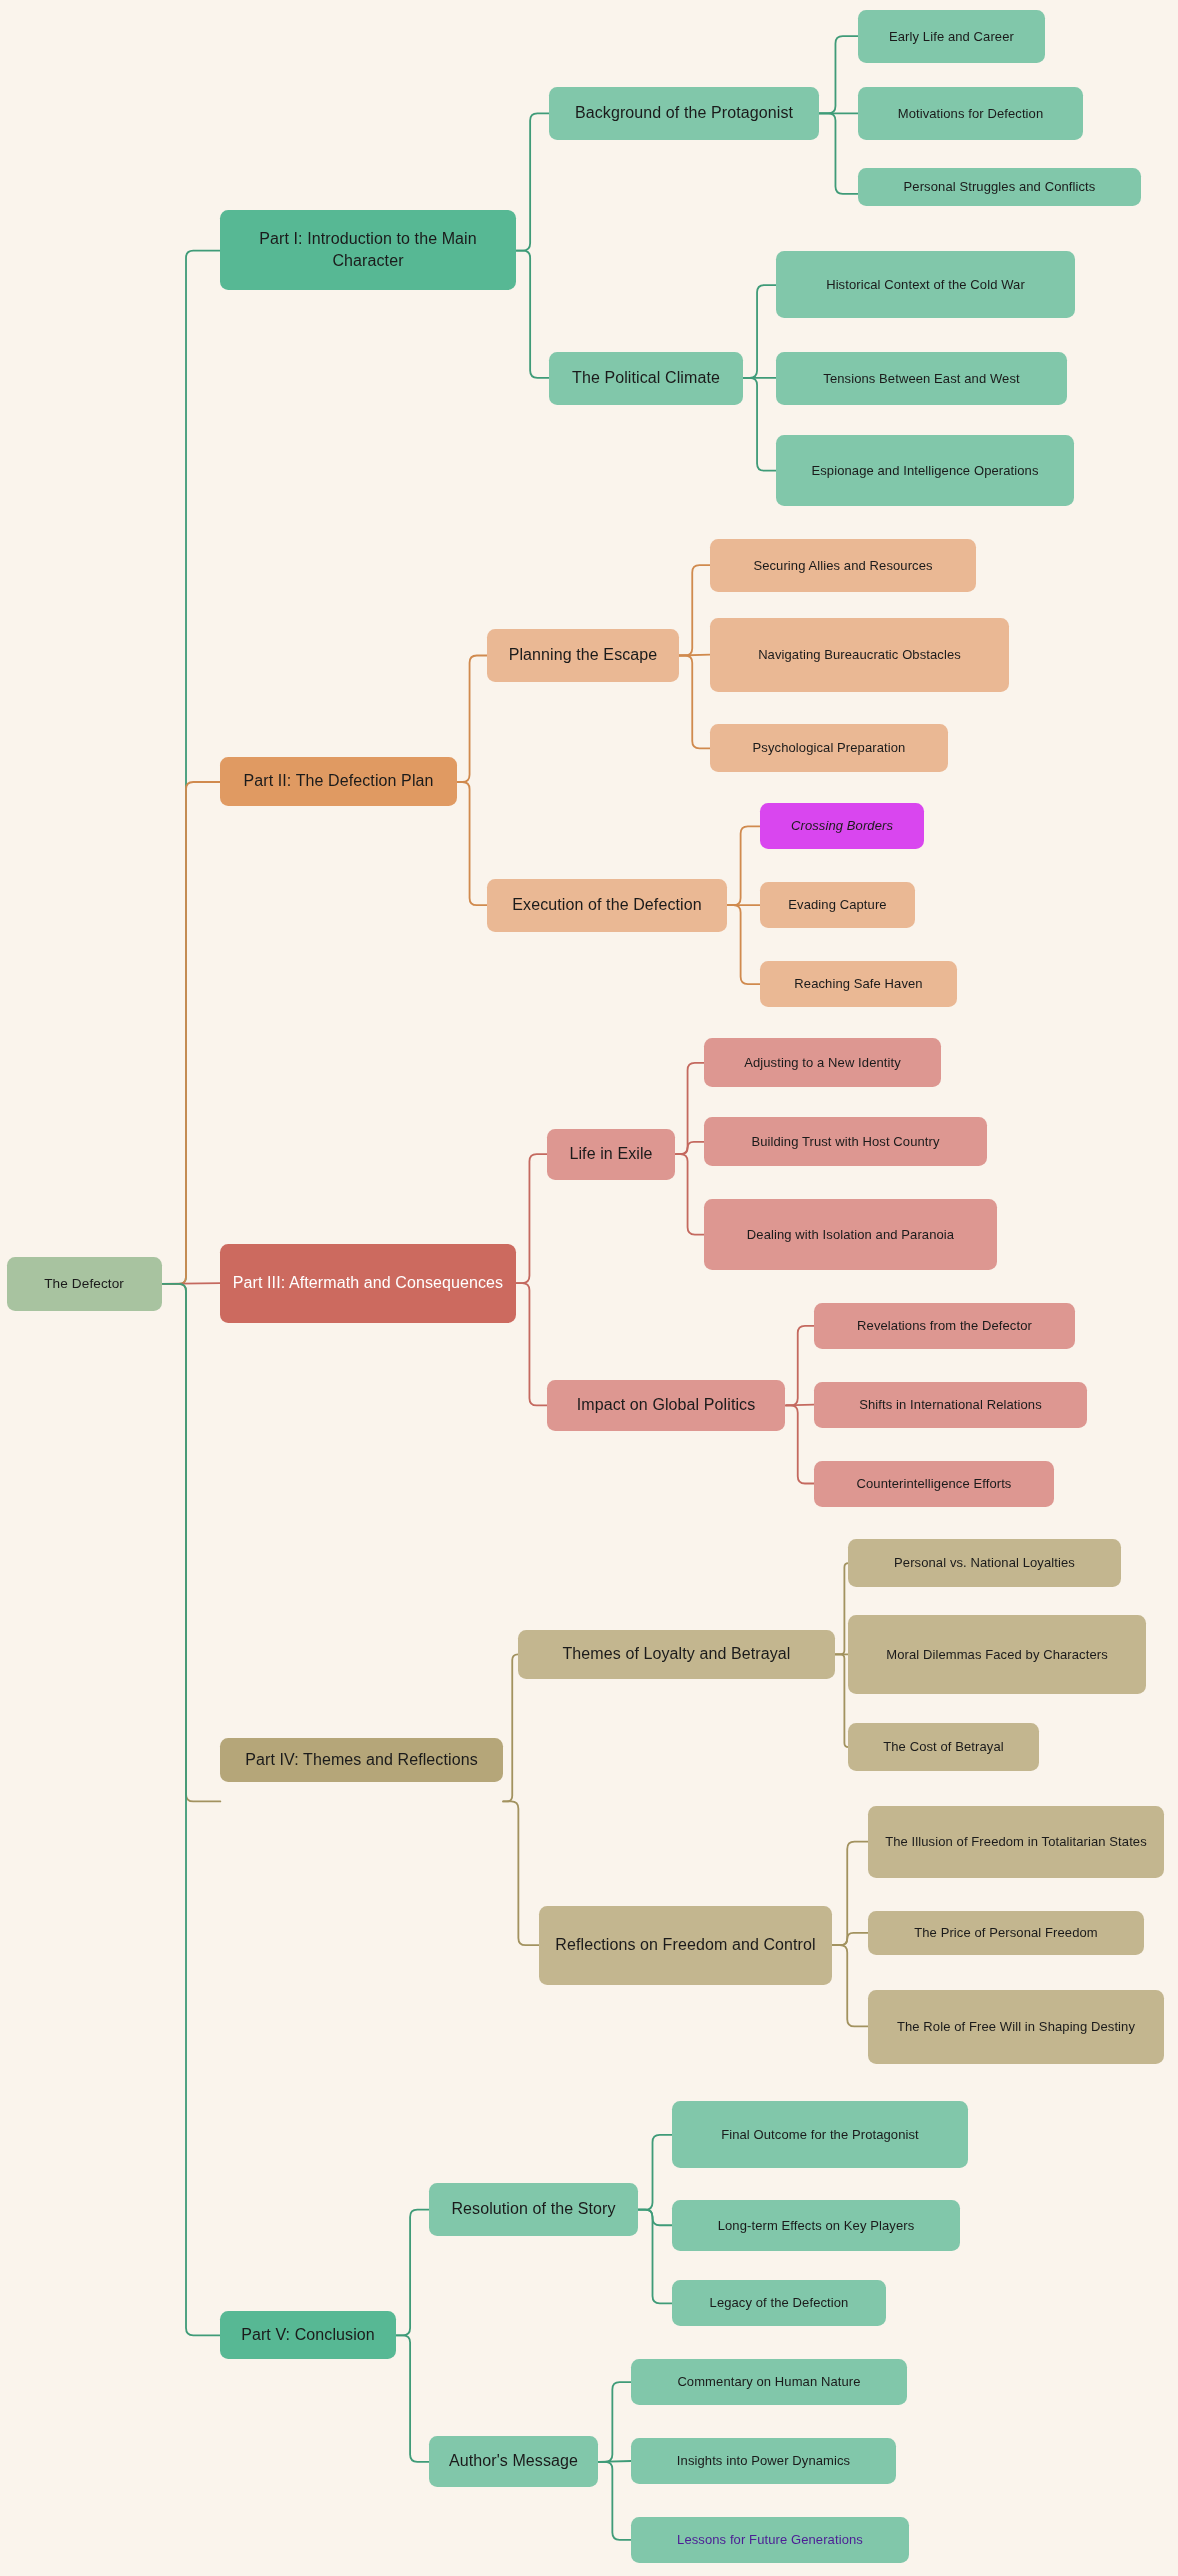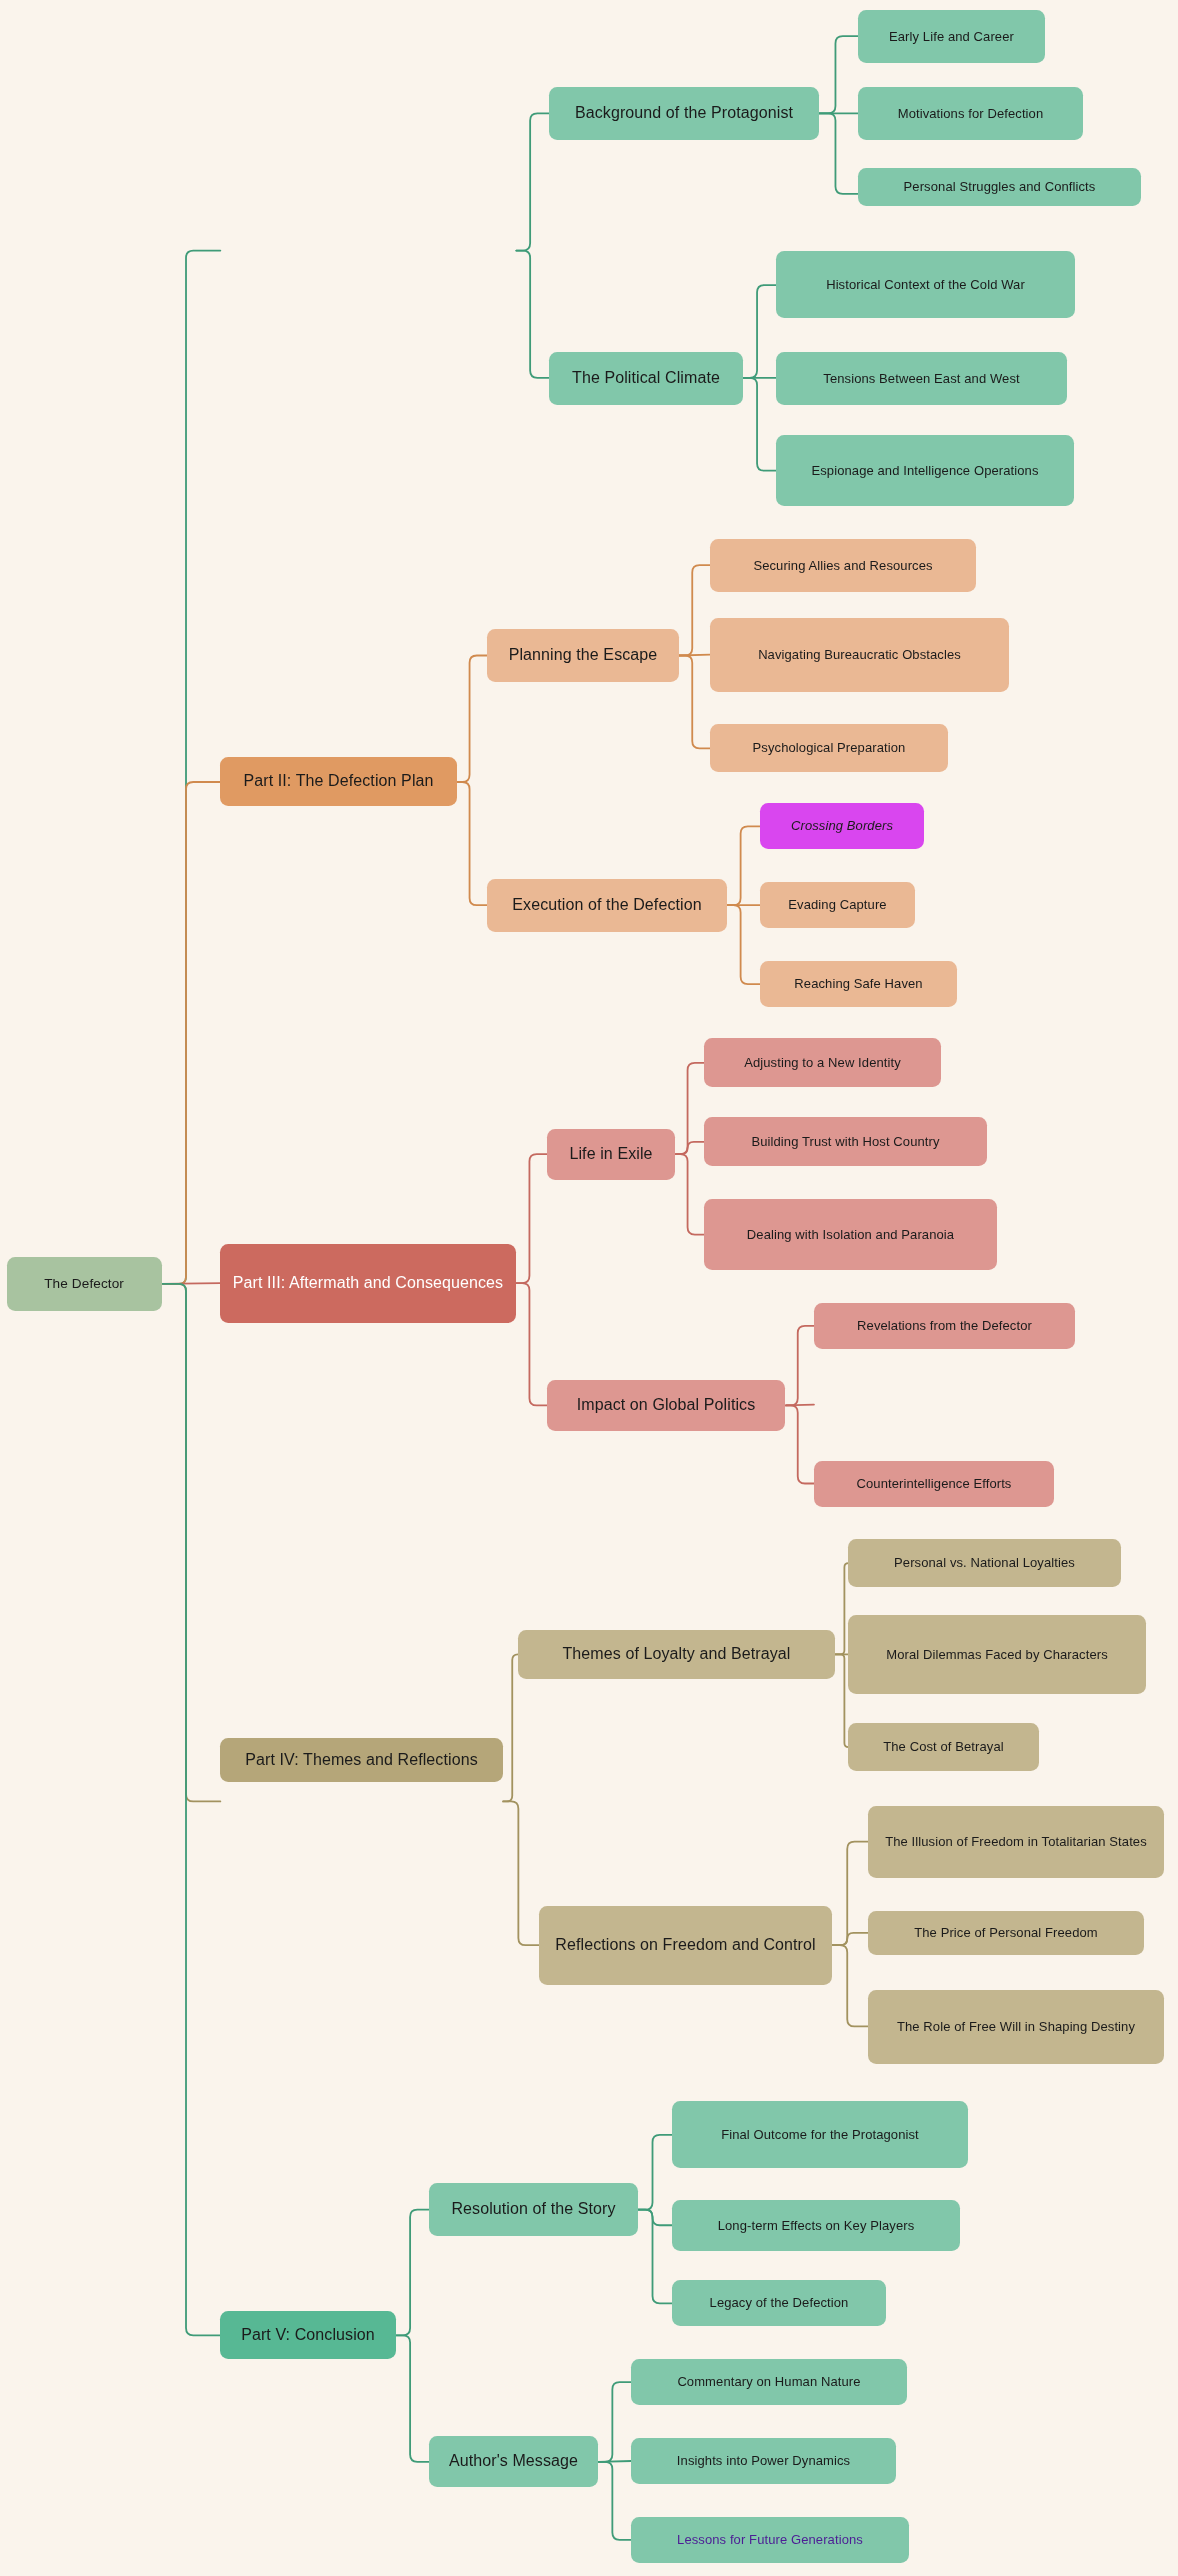--- a/index.html
+++ b/index.html
@@ -89,20 +89,21 @@
       <path d="M436.9595536959554,2575.5621811224487 L444.1896792189679,2575.5621811224487 Q452.1896792189679,2575.5621811224487 452.1896792189679,2567.5621811224487 L452.1896792189679,2444.9547193877547 Q452.1896792189679,2436.9547193877547 460.1896792189679,2436.9547193877547 L473.22175732217573,2436.9547193877547" fill="none" stroke="#3f9b78" stroke-width="2" stroke-linecap="round"></path>
       <path d="M436.9595536959554,2575.5621811224487 L444.1896792189679,2575.5621811224487 Q452.1896792189679,2575.5621811224487 452.1896792189679,2583.5621811224487 L452.1896792189679,2707.075573979592 Q452.1896792189679,2715.075573979592 460.1896792189679,2715.075573979592 L473.22175732217573,2715.075573979592" fill="none" stroke="#3f9b78" stroke-width="2" stroke-linecap="round"></path>
       <path d="M703.4867503486751,2436.9547193877547 L711.4783821478383,2436.9547193877547 Q719.4783821478383,2436.9547193877547 719.4783821478383,2428.9547193877547 L719.4783821478383,2362.514987244898 Q719.4783821478383,2354.514987244898 727.4783821478383,2354.514987244898 L741.5620641562065,2354.514987244898" fill="none" stroke="#3f9b78" stroke-width="2" stroke-linecap="round"></path>
       <path d="M703.4867503486751,2436.9547193877547 L711.4783821478383,2436.9547193877547 Q719.4783821478383,2436.9547193877547 719.4783821478383,2444.9547193877547 L719.4783821478383,2446.167410714286 Q719.4783821478383,2454.167410714286 727.4783821478383,2454.167410714286 L741.5620641562065,2454.167410714286" fill="none" stroke="#3f9b78" stroke-width="2" stroke-linecap="round"></path>
       <path d="M703.4867503486751,2436.9547193877547 L711.4783821478383,2436.9547193877547 Q719.4783821478383,2436.9547193877547 719.4783821478383,2444.9547193877547 L719.4783821478383,2532.230867346939 Q719.4783821478383,2540.230867346939 727.4783821478383,2540.230867346939 L741.5620641562065,2540.230867346939" fill="none" stroke="#3f9b78" stroke-width="2" stroke-linecap="round"></path>
       <path d="M659.9721059972106,2715.075573979592 L667.2022315202232,2715.075573979592 Q675.2022315202232,2715.075573979592 675.2022315202232,2707.075573979592 L675.2022315202232,2635.200255102041 Q675.2022315202232,2627.200255102041 683.2022315202232,2627.200255102041 L696.234309623431,2627.200255102041" fill="none" stroke="#3f9b78" stroke-width="2" stroke-linecap="round"></path>
       <path d="M659.9721059972106,2715.075573979592 L696.234309623431,2714.1696428571427" fill="none" stroke="#3f9b78" stroke-width="2" stroke-linecap="round"></path>
       <path d="M659.9721059972106,2715.075573979592 L667.2022315202232,2715.075573979592 Q675.2022315202232,2715.075573979592 675.2022315202232,2723.075573979592 L675.2022315202232,2793.139030612245 Q675.2022315202232,2801.139030612245 683.2022315202232,2801.139030612245 L696.234309623431,2801.139030612245" fill="none" stroke="#3f9b78" stroke-width="2" stroke-linecap="round"></path>
     </svg>
 <div class="node root" style="left: 6.6px; top: 1257px; width: 155px; height: 54px; background: rgb(168, 195, 160); color: rgb(27, 27, 27);">The Defector</div>
+    <div class="node branch" style="left: 220px; top: 210px; width: 296px; height: 80px; background: rgb(87, 184, 148); color: rgb(27, 27, 27);">Part I: Introduction to the Main Character</div>
     <div class="node branch" style="left: 549px; top: 87px; width: 270px; height: 53px; background: rgb(129, 199, 170); color: rgb(27, 27, 27);">Background of the Protagonist</div>
     <div class="node leaf" style="left: 858px; top: 10px; width: 187px; height: 53px; background: rgb(129, 199, 170); color: rgb(27, 27, 27);">Early Life and Career</div>
     <div class="node leaf" style="left: 858px; top: 87px; width: 225px; height: 53px; background: rgb(129, 199, 170); color: rgb(27, 27, 27);">Motivations for Defection</div>
     <div class="node leaf" style="left: 858px; top: 168px; width: 283px; height: 38px; background: rgb(129, 199, 170); color: rgb(27, 27, 27);">Personal Struggles and Conflicts</div>
     <div class="node branch" style="left: 549px; top: 352px; width: 194px; height: 53px; background: rgb(129, 199, 170); color: rgb(27, 27, 27);">The Political Climate</div>
     <div class="node leaf" style="left: 776px; top: 251px; width: 299px; height: 67px; background: rgb(129, 199, 170); color: rgb(27, 27, 27);">Historical Context of the Cold War</div>
     <div class="node leaf" style="left: 776px; top: 352px; width: 291px; height: 53px; background: rgb(129, 199, 170); color: rgb(27, 27, 27);">Tensions Between East and West</div>
     <div class="node leaf" style="left: 776px; top: 435px; width: 298px; height: 71px; background: rgb(129, 199, 170); color: rgb(27, 27, 27);">Espionage and Intelligence Operations</div>
     <div class="node branch" style="left: 220px; top: 757px; width: 237px; height: 49px; background: rgb(224, 154, 98); color: rgb(27, 27, 27);">Part II: The Defection Plan</div>
     <div class="node branch" style="left: 487px; top: 629px; width: 192px; height: 53px; background: rgb(234, 184, 148); color: rgb(27, 27, 27);">Planning the Escape</div>
@@ -113,20 +114,21 @@
     <div class="node leaf" style="left: 760px; top: 803px; width: 164px; height: 46px; background: #d946ef; color: rgb(27, 27, 27); font-style: italic;">Crossing Borders</div>
     <div class="node leaf" style="left: 760px; top: 882px; width: 155px; height: 46px; background: rgb(234, 184, 148); color: rgb(27, 27, 27);">Evading Capture</div>
     <div class="node leaf" style="left: 760px; top: 961px; width: 197px; height: 46px; background: rgb(234, 184, 148); color: rgb(27, 27, 27);">Reaching Safe Haven</div>
     <div class="node branch light-text" style="left: 220px; top: 1244px; width: 296px; height: 79px; background: rgb(204, 106, 95); color: rgb(255, 255, 255);">Part III: Aftermath and Consequences</div>
     <div class="node branch" style="left: 547px; top: 1129px; width: 128px; height: 51px; background: rgb(221, 151, 145); color: rgb(27, 27, 27);">Life in Exile</div>
     <div class="node leaf" style="left: 704px; top: 1038px; width: 237px; height: 49px; background: rgb(221, 151, 145); color: rgb(27, 27, 27);">Adjusting to a New Identity</div>
     <div class="node leaf" style="left: 704px; top: 1117px; width: 283px; height: 49px; background: rgb(221, 151, 145); color: rgb(27, 27, 27);">Building Trust with Host Country</div>
     <div class="node leaf" style="left: 704px; top: 1199px; width: 293px; height: 71px; background: rgb(221, 151, 145); color: rgb(27, 27, 27);">Dealing with Isolation and Paranoia</div>
     <div class="node branch" style="left: 547px; top: 1380px; width: 238px; height: 51px; background: rgb(221, 151, 145); color: rgb(27, 27, 27);">Impact on Global Politics</div>
     <div class="node leaf" style="left: 814px; top: 1303px; width: 261px; height: 46px; background: rgb(221, 151, 145); color: rgb(27, 27, 27);">Revelations from the Defector</div>
+    <div class="node leaf" style="left: 814px; top: 1382px; width: 273px; height: 46px; background: rgb(221, 151, 145); color: rgb(27, 27, 27);">Shifts in International Relations</div>
     <div class="node leaf" style="left: 814px; top: 1461px; width: 240px; height: 46px; background: rgb(221, 151, 145); color: rgb(27, 27, 27);">Counterintelligence Efforts</div>
     <div class="node branch" style="left: 220px; top: 1738px; width: 283px; height: 44px; background: rgb(181, 166, 121); color: rgb(27, 27, 27);">Part IV: Themes and Reflections</div>
     <div class="node branch" style="left: 518px; top: 1630px; width: 317px; height: 49px; background: rgb(195, 182, 143); color: rgb(27, 27, 27);">Themes of Loyalty and Betrayal</div>
     <div class="node leaf" style="left: 848px; top: 1539px; width: 273px; height: 48px; background: rgb(195, 182, 143); color: rgb(27, 27, 27);">Personal vs. National Loyalties</div>
     <div class="node leaf" style="left: 848px; top: 1615px; width: 298px; height: 79px; background: rgb(195, 182, 143); color: rgb(27, 27, 27);">Moral Dilemmas Faced by Characters</div>
     <div class="node leaf" style="left: 848px; top: 1723px; width: 191px; height: 48px; background: rgb(195, 182, 143); color: rgb(27, 27, 27);">The Cost of Betrayal</div>
     <div class="node branch" style="left: 539px; top: 1906px; width: 293px; height: 79px; background: rgb(195, 182, 143); color: rgb(27, 27, 27);">Reflections on Freedom and Control</div>
     <div class="node leaf" style="left: 868px; top: 1806px; width: 296px; height: 72px; background: rgb(195, 182, 143); color: rgb(27, 27, 27);">The Illusion of Freedom in Totalitarian States</div>
     <div class="node leaf" style="left: 868px; top: 1911px; width: 276px; height: 44px; background: rgb(195, 182, 143); color: rgb(27, 27, 27);">The Price of Personal Freedom</div>
     <div class="node leaf" style="left: 868px; top: 1990px; width: 296px; height: 74px; background: rgb(195, 182, 143); color: rgb(27, 27, 27);">The Role of Free Will in Shaping Destiny</div>

